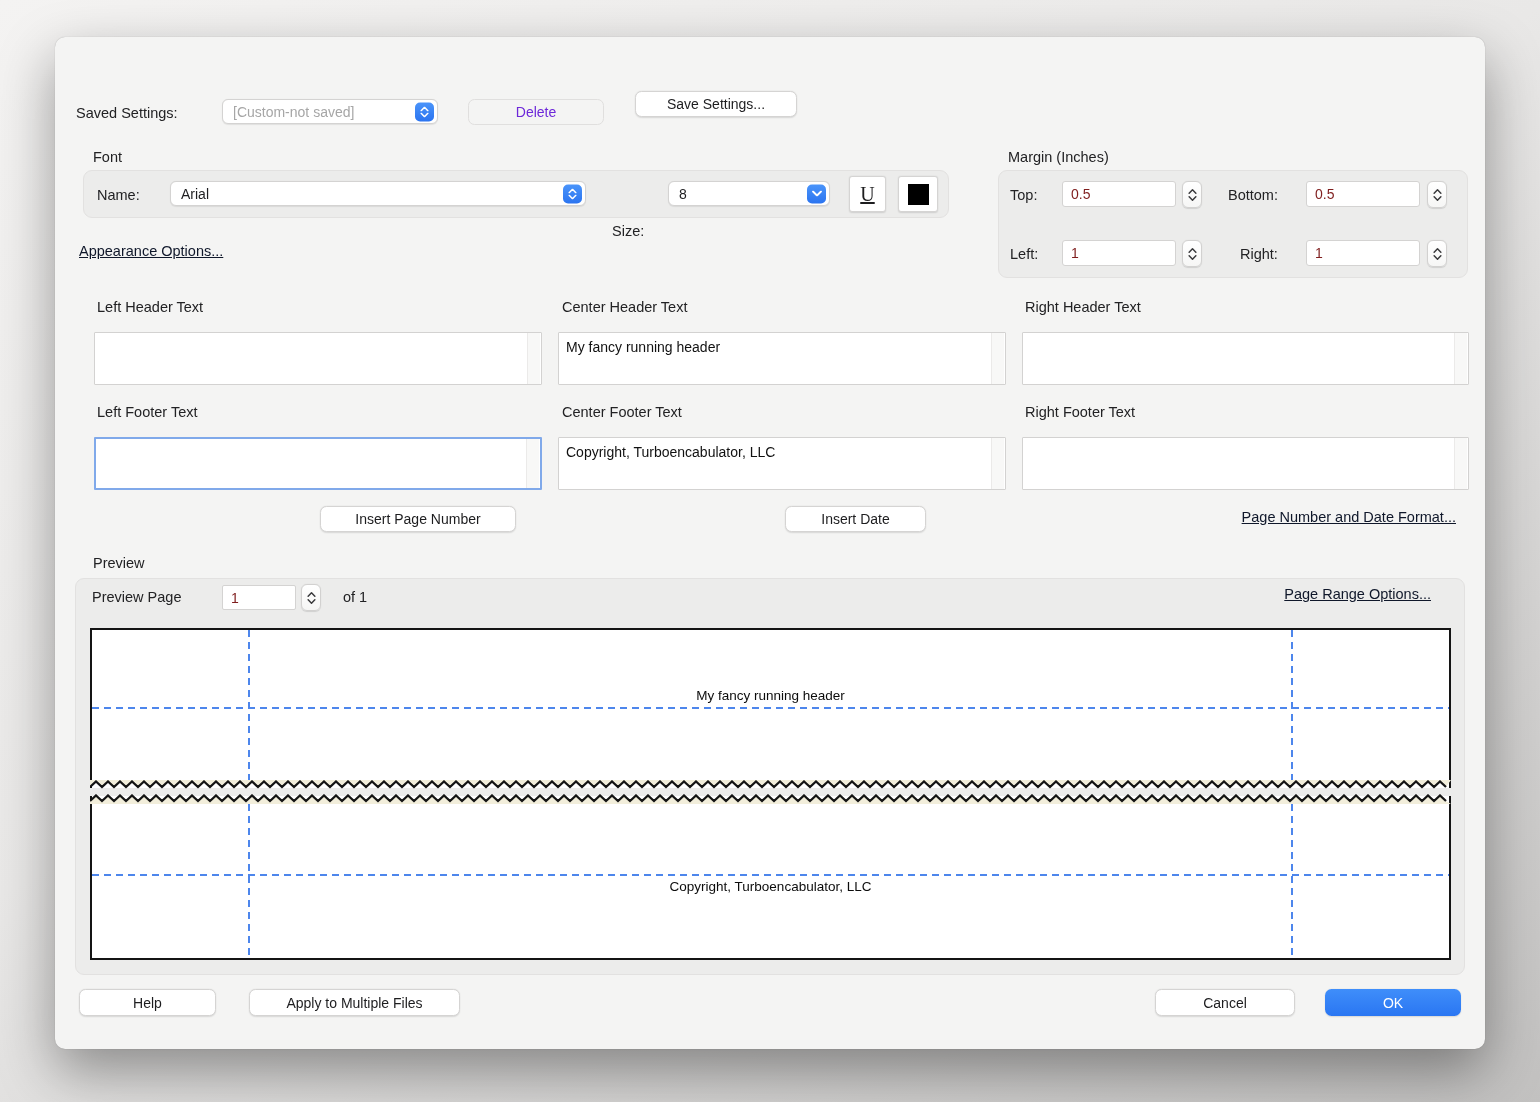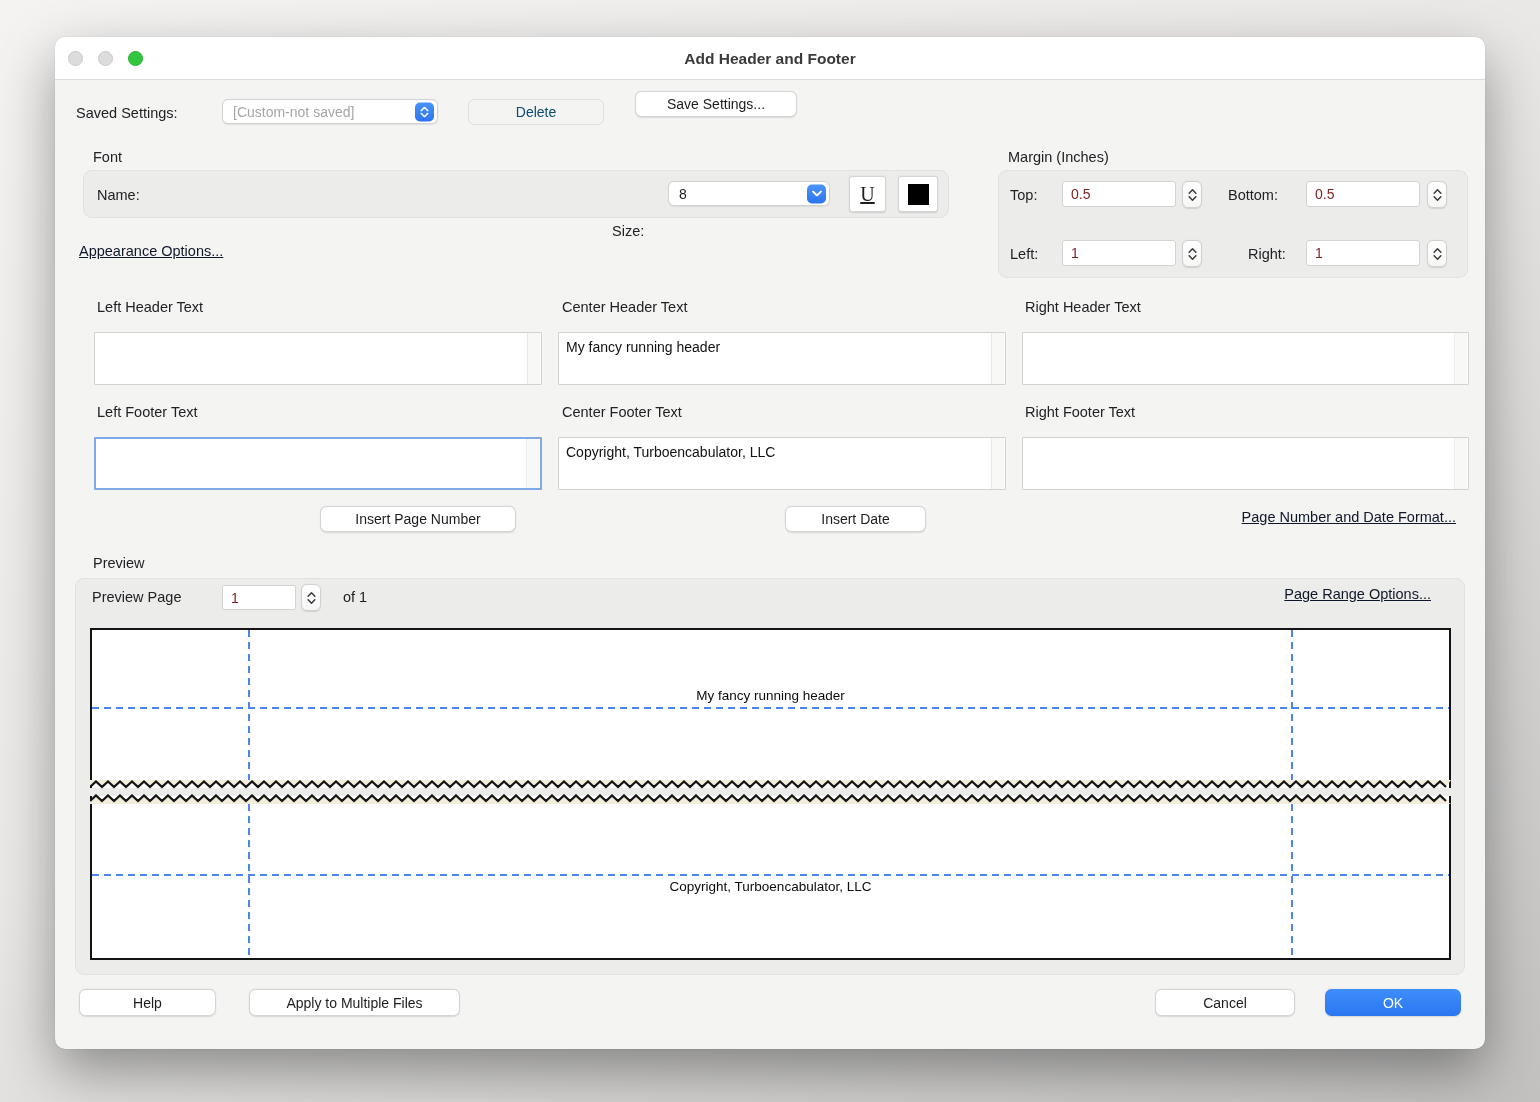--- a/index.html
+++ b/index.html
@@ -28,21 +28,21 @@
 
   .lbl { position:absolute; font-size:14.5px; color:#222224; white-space:nowrap; }
   .groupbox { position:absolute; background:#ececeb; border:1px solid #e2e1e0; border-radius:9px; }
 
   .btn {
     position:absolute; height:26px; background:#ffffff; border:1px solid #d5d4d3;
     border-radius:6.5px; font-size:14px; color:#1d1d1f; text-align:center;
     box-shadow:0 .5px 1.5px rgba(0,0,0,.12); display:flex; align-items:center; justify-content:center;
     font-family:"Liberation Sans", sans-serif; cursor:default;
   }
-  .btn.disabled { color:#0c4a6e; background:#f4f4f3; box-shadow:none; border-color:#e0dfde; }
+  .btn.disabled { color:#6d28d9; background:#f4f4f3; box-shadow:none; border-color:#e0dfde; }
   .btn.primary { background:linear-gradient(#3f8efa,#2a76f2); color:#fff; border:none; font-weight:400; }
 
   .select {
     position:absolute; height:25px; background:#fff; border:1px solid #d4d3d2; border-radius:6px;
     font-size:14px; display:flex; align-items:center; padding-left:10px; box-shadow:0 .5px 1px rgba(0,0,0,.08);
   }
   .select .caret {
     position:absolute; right:3px; top:50%; transform:translateY(-50%);
     width:19px; height:19px; border-radius:5px;
     background:linear-gradient(#4a94fa,#2b74f0);
@@ -79,45 +79,50 @@
   .pv-text { position:absolute; left:0; right:0; text-align:center; font-size:13.5px; color:#0c0c0c; }
   .zig { position:absolute; left:-2.5px; width:1361px; height:10px; display:block; }
 
   .chev { display:block; }
 </style>
 </head>
 <body>
 
 <div class="window">
 
-  <div class="titlebar">
-    <div class="traffic t1"></div>
-    <div class="traffic t2"></div>
-    <div class="traffic t3"></div>
-    <div class="title">Add Header and Footer</div>
-  </div>
 
   <div class="lbl" style="left:21px; top:68px;">Saved Settings:</div>
   <div class="select" style="left:167px; top:62px; width:216px; color:#a6a6a6;">
     <span>[Custom-not saved]</span>
     <span class="caret">
       <svg class="chev" width="9" height="5" viewBox="0 0 10 6">
           <path d="M1 5 L5 1 L9 5" stroke="#fff" stroke-width="1.8" fill="none" stroke-linecap="round" stroke-linejoin="round"></path>
         </svg>
       <svg class="chev" width="9" height="5" viewBox="0 0 10 6">
           <path d="M1 1 L5 5 L9 1" stroke="#fff" stroke-width="1.8" fill="none" stroke-linecap="round" stroke-linejoin="round"></path>
         </svg>
     </span>
   </div>
   <div class="btn disabled" style="left:413px; top:62px; width:136px;">Delete</div>
   <div class="btn" style="left:580px; top:54px; width:162px;">Save Settings...</div>
 
   <div class="lbl" style="left:38px; top:112px;">Font</div>
   <div class="groupbox" style="left:28px; top:133px; width:866px; height:48px;"></div>
   <div class="lbl" style="left:42px; top:150px;">Name:</div>
+  <div class="select" style="left:115px; top:144px; width:416px;">
+    <span>Arial</span>
+    <span class="caret">
+      <svg class="chev" width="9" height="5" viewBox="0 0 10 6">
+          <path d="M1 5 L5 1 L9 5" stroke="#fff" stroke-width="1.8" fill="none" stroke-linecap="round" stroke-linejoin="round"></path>
+        </svg>
+      <svg class="chev" width="9" height="5" viewBox="0 0 10 6">
+          <path d="M1 1 L5 5 L9 1" stroke="#fff" stroke-width="1.8" fill="none" stroke-linecap="round" stroke-linejoin="round"></path>
+        </svg>
+    </span>
+  </div>
   <div class="lbl" style="left:557px; top:150px;margin-top:36px;">Size:</div>
   <div class="select" style="left:613px; top:144px; width:162px;">
     <span>8</span>
     <span class="caret">
       <svg class="chev" width="10" height="6" viewBox="0 0 10 6">
           <path d="M1 1 L5 5 L9 1" stroke="#fff" stroke-width="1.8" fill="none" stroke-linecap="round" stroke-linejoin="round"></path>
         </svg>
     </span>
   </div>
   <div class="btn" style="left:794px; top:139px; width:37px; height:36px; border-radius:3px; font-family:'Liberation Serif', serif; font-size:20px; text-decoration:underline;">U</div>
@@ -150,21 +155,21 @@
   <div class="lbl" style="left:955px; top:209px;">Left:</div>
   <input class="field" style="left: 1007px; top: 203px; width: 114px;" value="1">
   <div class="stepper" style="left:1127px; top:203px;">
     <svg class="chev" width="9" height="5" viewBox="0 0 10 6">
         <path d="M1 5 L5 1 L9 5" stroke="#3a3a3c" stroke-width="1.8" fill="none" stroke-linecap="round" stroke-linejoin="round"></path>
       </svg>
     <svg class="chev" width="9" height="5" viewBox="0 0 10 6">
         <path d="M1 1 L5 5 L9 1" stroke="#3a3a3c" stroke-width="1.8" fill="none" stroke-linecap="round" stroke-linejoin="round"></path>
       </svg>
   </div>
-  <div class="lbl" style="left:1185px; top:209px;margin-left:8px;">Right:</div>
+  <div class="lbl" style="left:1185px; top:209px;">Right:</div>
   <input class="field" style="left: 1251px; top: 203px; width: 114px;" value="1">
   <div class="stepper" style="left:1372px; top:203px;">
     <svg class="chev" width="9" height="5" viewBox="0 0 10 6">
         <path d="M1 5 L5 1 L9 5" stroke="#3a3a3c" stroke-width="1.8" fill="none" stroke-linecap="round" stroke-linejoin="round"></path>
       </svg>
     <svg class="chev" width="9" height="5" viewBox="0 0 10 6">
         <path d="M1 1 L5 5 L9 1" stroke="#3a3a3c" stroke-width="1.8" fill="none" stroke-linecap="round" stroke-linejoin="round"></path>
       </svg>
   </div>
 

